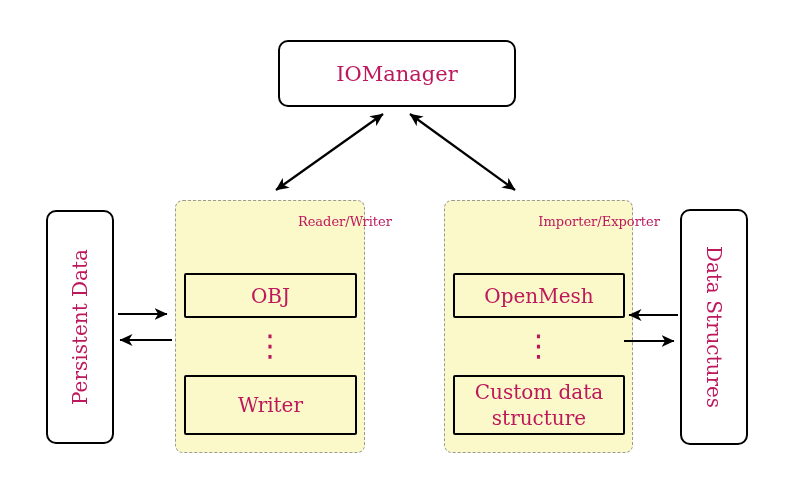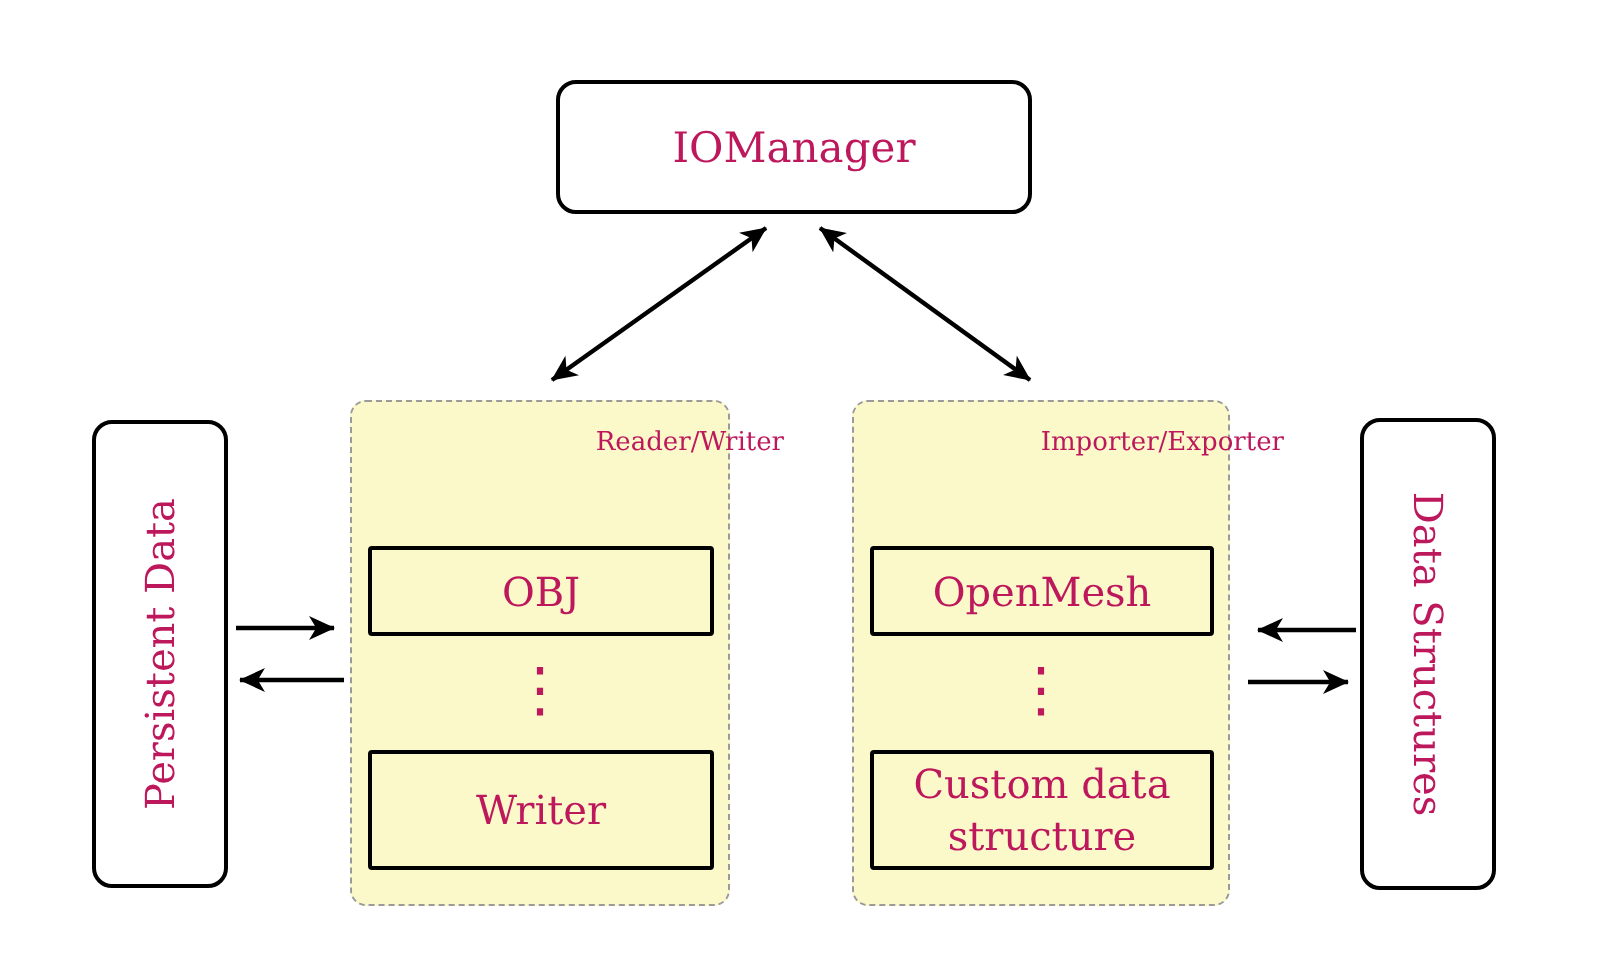--- a/index.html
+++ b/index.html
@@ -27,21 +27,21 @@
   .vert-label{white-space:nowrap;font-size:20px;}
   .rot-ccw{transform:rotate(-90deg);}
   .rot-cw{transform:rotate(90deg);}
   
   .panel{
     position:absolute;top:200px;width:190px;height:253px;box-sizing:border-box;
     background:var(--panel-fill);border:1.5px dashed var(--panel-border);
     border-radius:8px;
   }
   .panel-left{left:175px;}
-  .panel-right{left:426px;width:189px;}
+  .panel-right{left:444px;width:189px;}
   .panel-title{
     position:absolute;top:13px;left:0;width:100%;text-align:right;
     font-size:13px;white-space:nowrap;margin-left:28px;
   }
   .inner-node{
     position:absolute;left:8px;width:173px;box-sizing:border-box;
     background:transparent;border:2.8px solid var(--node-border);border-radius:2px;
     display:flex;flex-direction:column;align-items:center;justify-content:center;
     font-size:20px;line-height:26px;text-align:center;
   }

